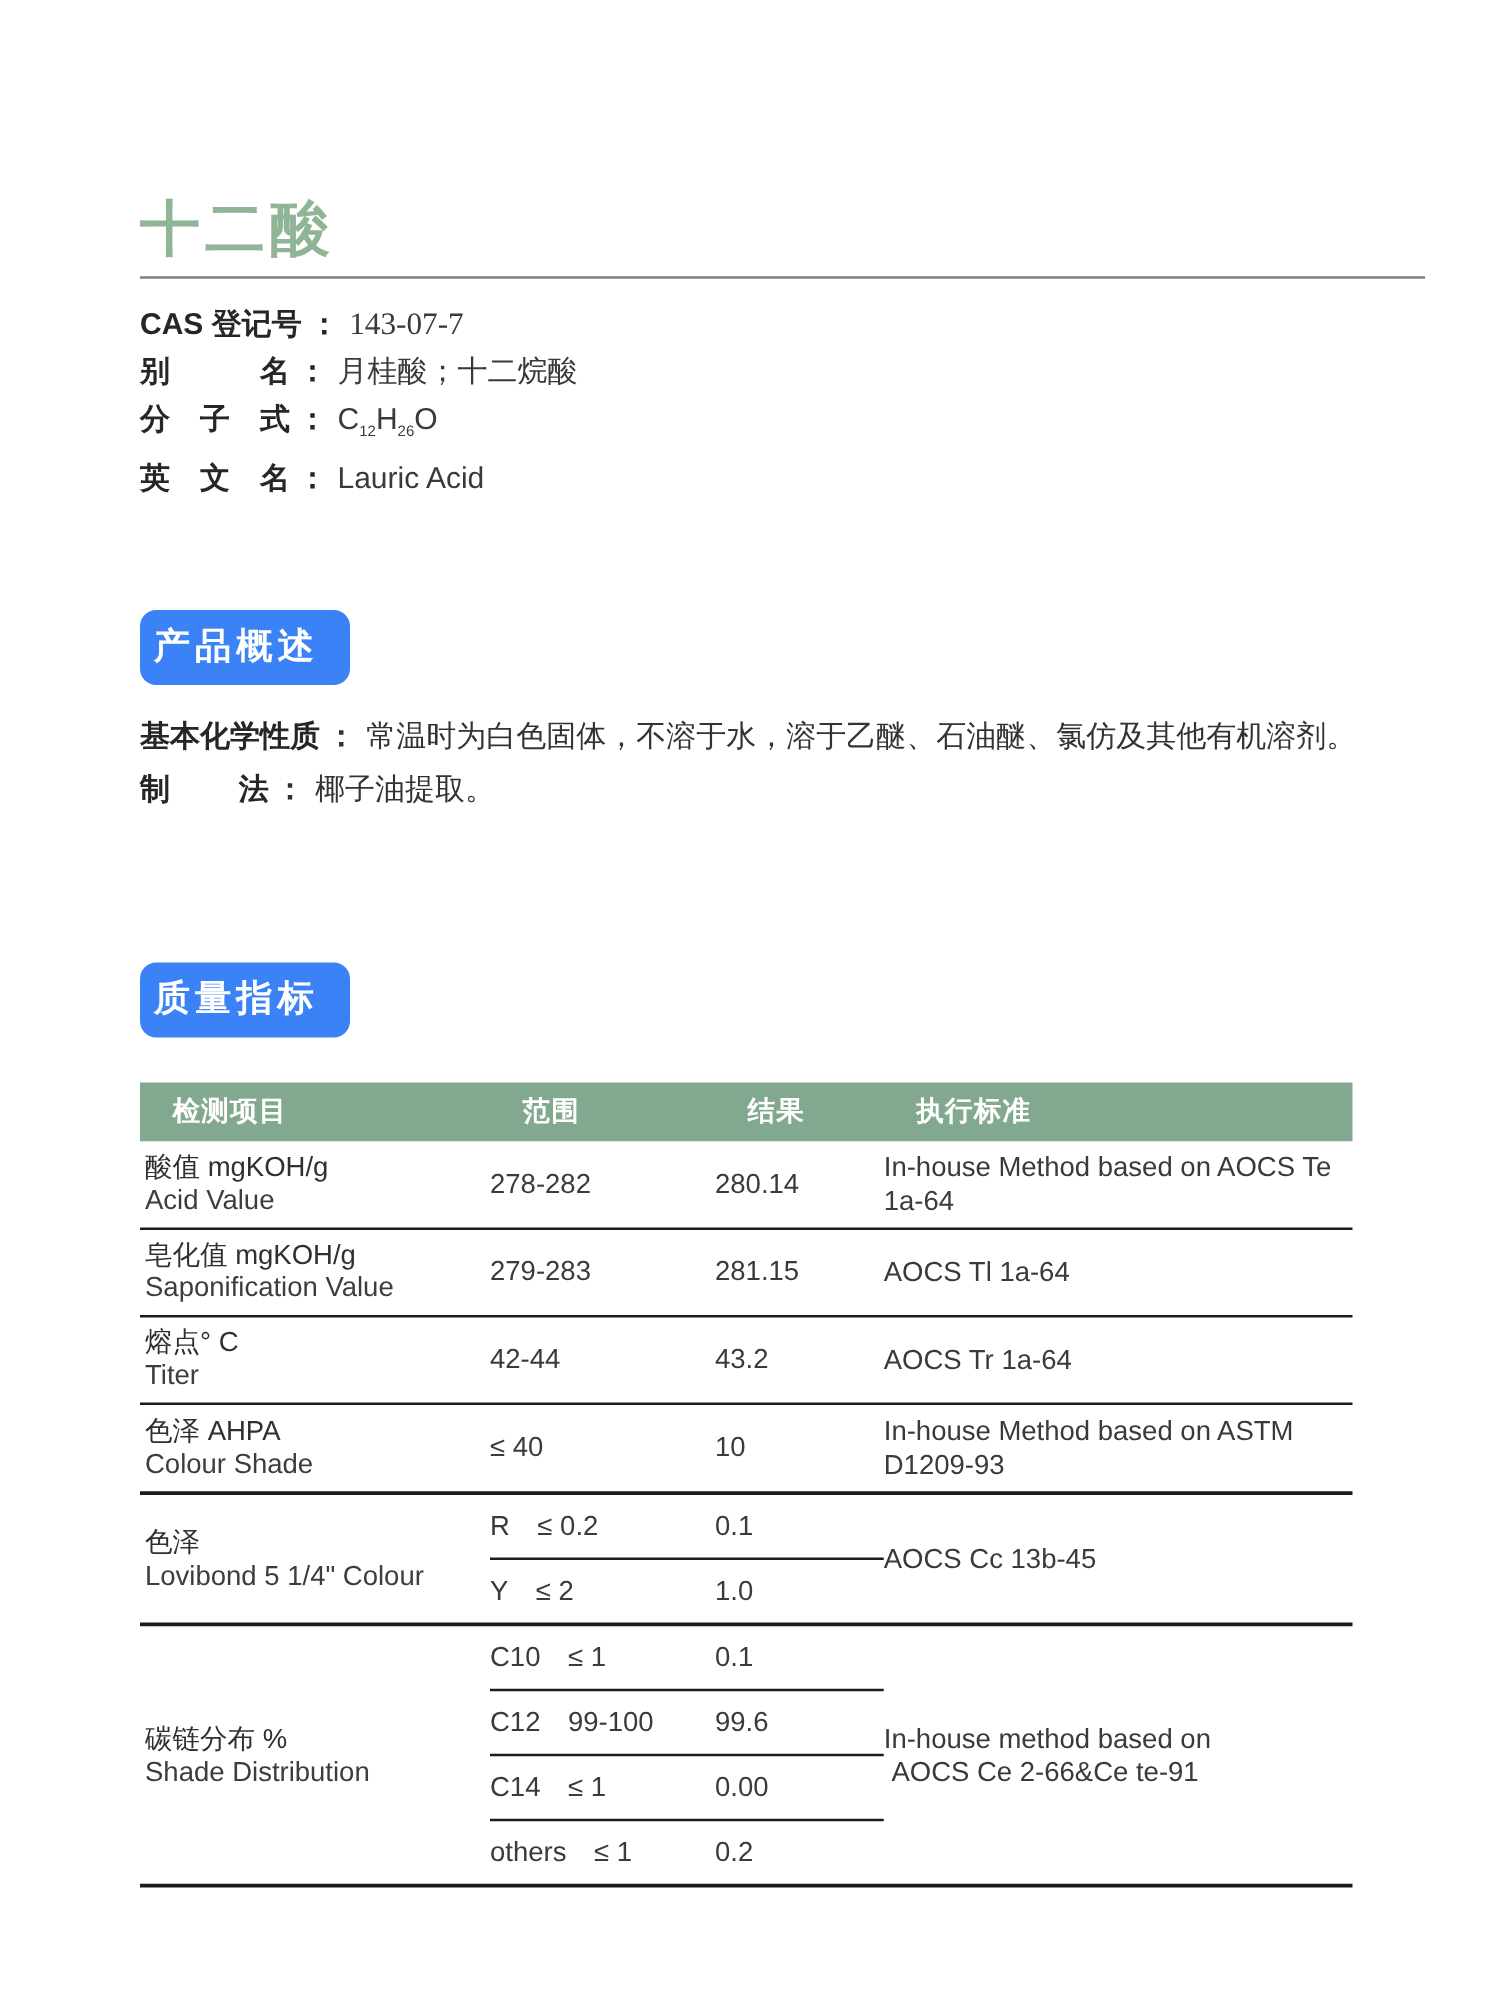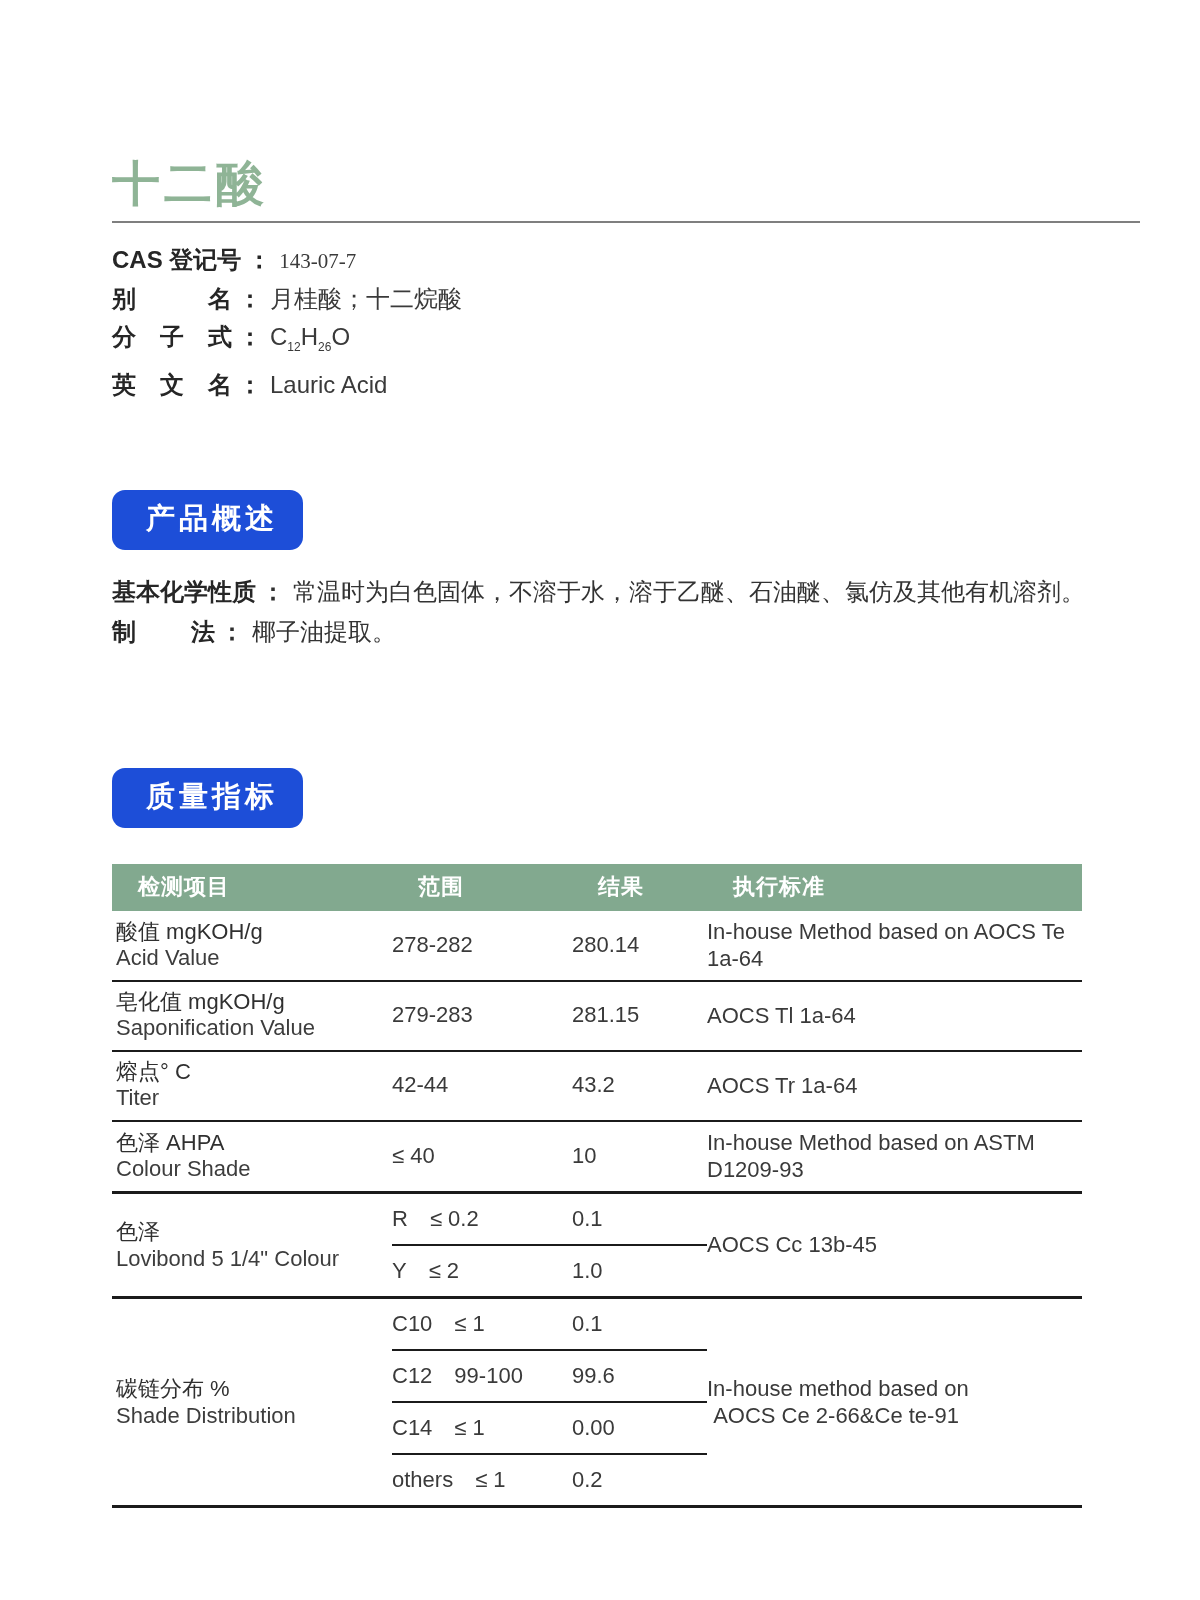--- a/index.html
+++ b/index.html
@@ -11,36 +11,36 @@
   
   .doc-title { font-size:48px; font-weight:bold; color:#8fb496; letter-spacing:4px; line-height:1.1; }
   .title-rule { border:none; border-top:2px solid #7f7f7f; width:1028px; margin-top:10px; }
 
   
   .info { margin-top:18px; font-size:24px; }
   .info-row { display:flex; align-items:baseline; line-height:38px; }
   .info-label { font-weight:bold; color:#262626; display:inline-block; width:120px; text-align:justify; text-align-last:justify; }
   .info-colon { font-weight:bold; color:#262626; margin:0 8px 0 6px; }
   .info-value { color:#3a3a3a; }
-  .serif-val { font-family:"Liberation Serif", serif; font-size:21px; }
+  .serif-val { font-family:"Liberation Serif", serif; font-size:25px; }
   sub.fsub { font-size:12px; }
 
   
-  .badge { display:inline-block; background:#1d4ed8; color:#ffffff; font-weight:bold;
-           font-size:29px; letter-spacing:4px; padding:9px 25px 11px 34px; border-radius:13px; }
+  .badge { display:inline-block; background:#3b82f6; color:#ffffff; font-weight:bold;
+           font-size:29px; letter-spacing:4px; padding:9px 25px 11px 11px; border-radius:13px; }
   .badge-overview { margin-top:86px; }
   .badge-quality { margin-top:116px; }
 
   
   .overview-text { margin-top:22px; font-size:24px; line-height:40px; }
   .ov-row { display:flex; align-items:baseline; }
   .ov-label { font-weight:bold; color:#262626; white-space:nowrap; }
   .ov-label-justify { display:inline-block; width:103px; text-align:justify; text-align-last:justify; }
   .ov-colon { font-weight:bold; margin:0 8px 0 5px; }
-  .ov-body { color:#333333; }
+  .ov-body { color:#333333;font-family:Liberation Mono, monospace; }
 
   
   .qtable { width:970px; margin-top:36px; font-size:22px; color:#3a3a3a; }
   .thead { display:grid; grid-template-columns:280px 180px 135px 1fr; background:#82a98f;
            height:47px; align-items:center; color:#ffffff; font-weight:bold; letter-spacing:1px; }
   .thead > div { padding-left:4px;margin-left:22px; }
   .trow { display:grid; grid-template-columns:280px 180px 135px 1fr; align-items:center;
           padding:7px 0 8px 0; border-bottom:2px solid #1b1b1b; min-height:70px; }
   .trow.thicksep { border-bottom:3px solid #1b1b1b; }
   .cell-item { padding-left:4px; line-height:26px; }

